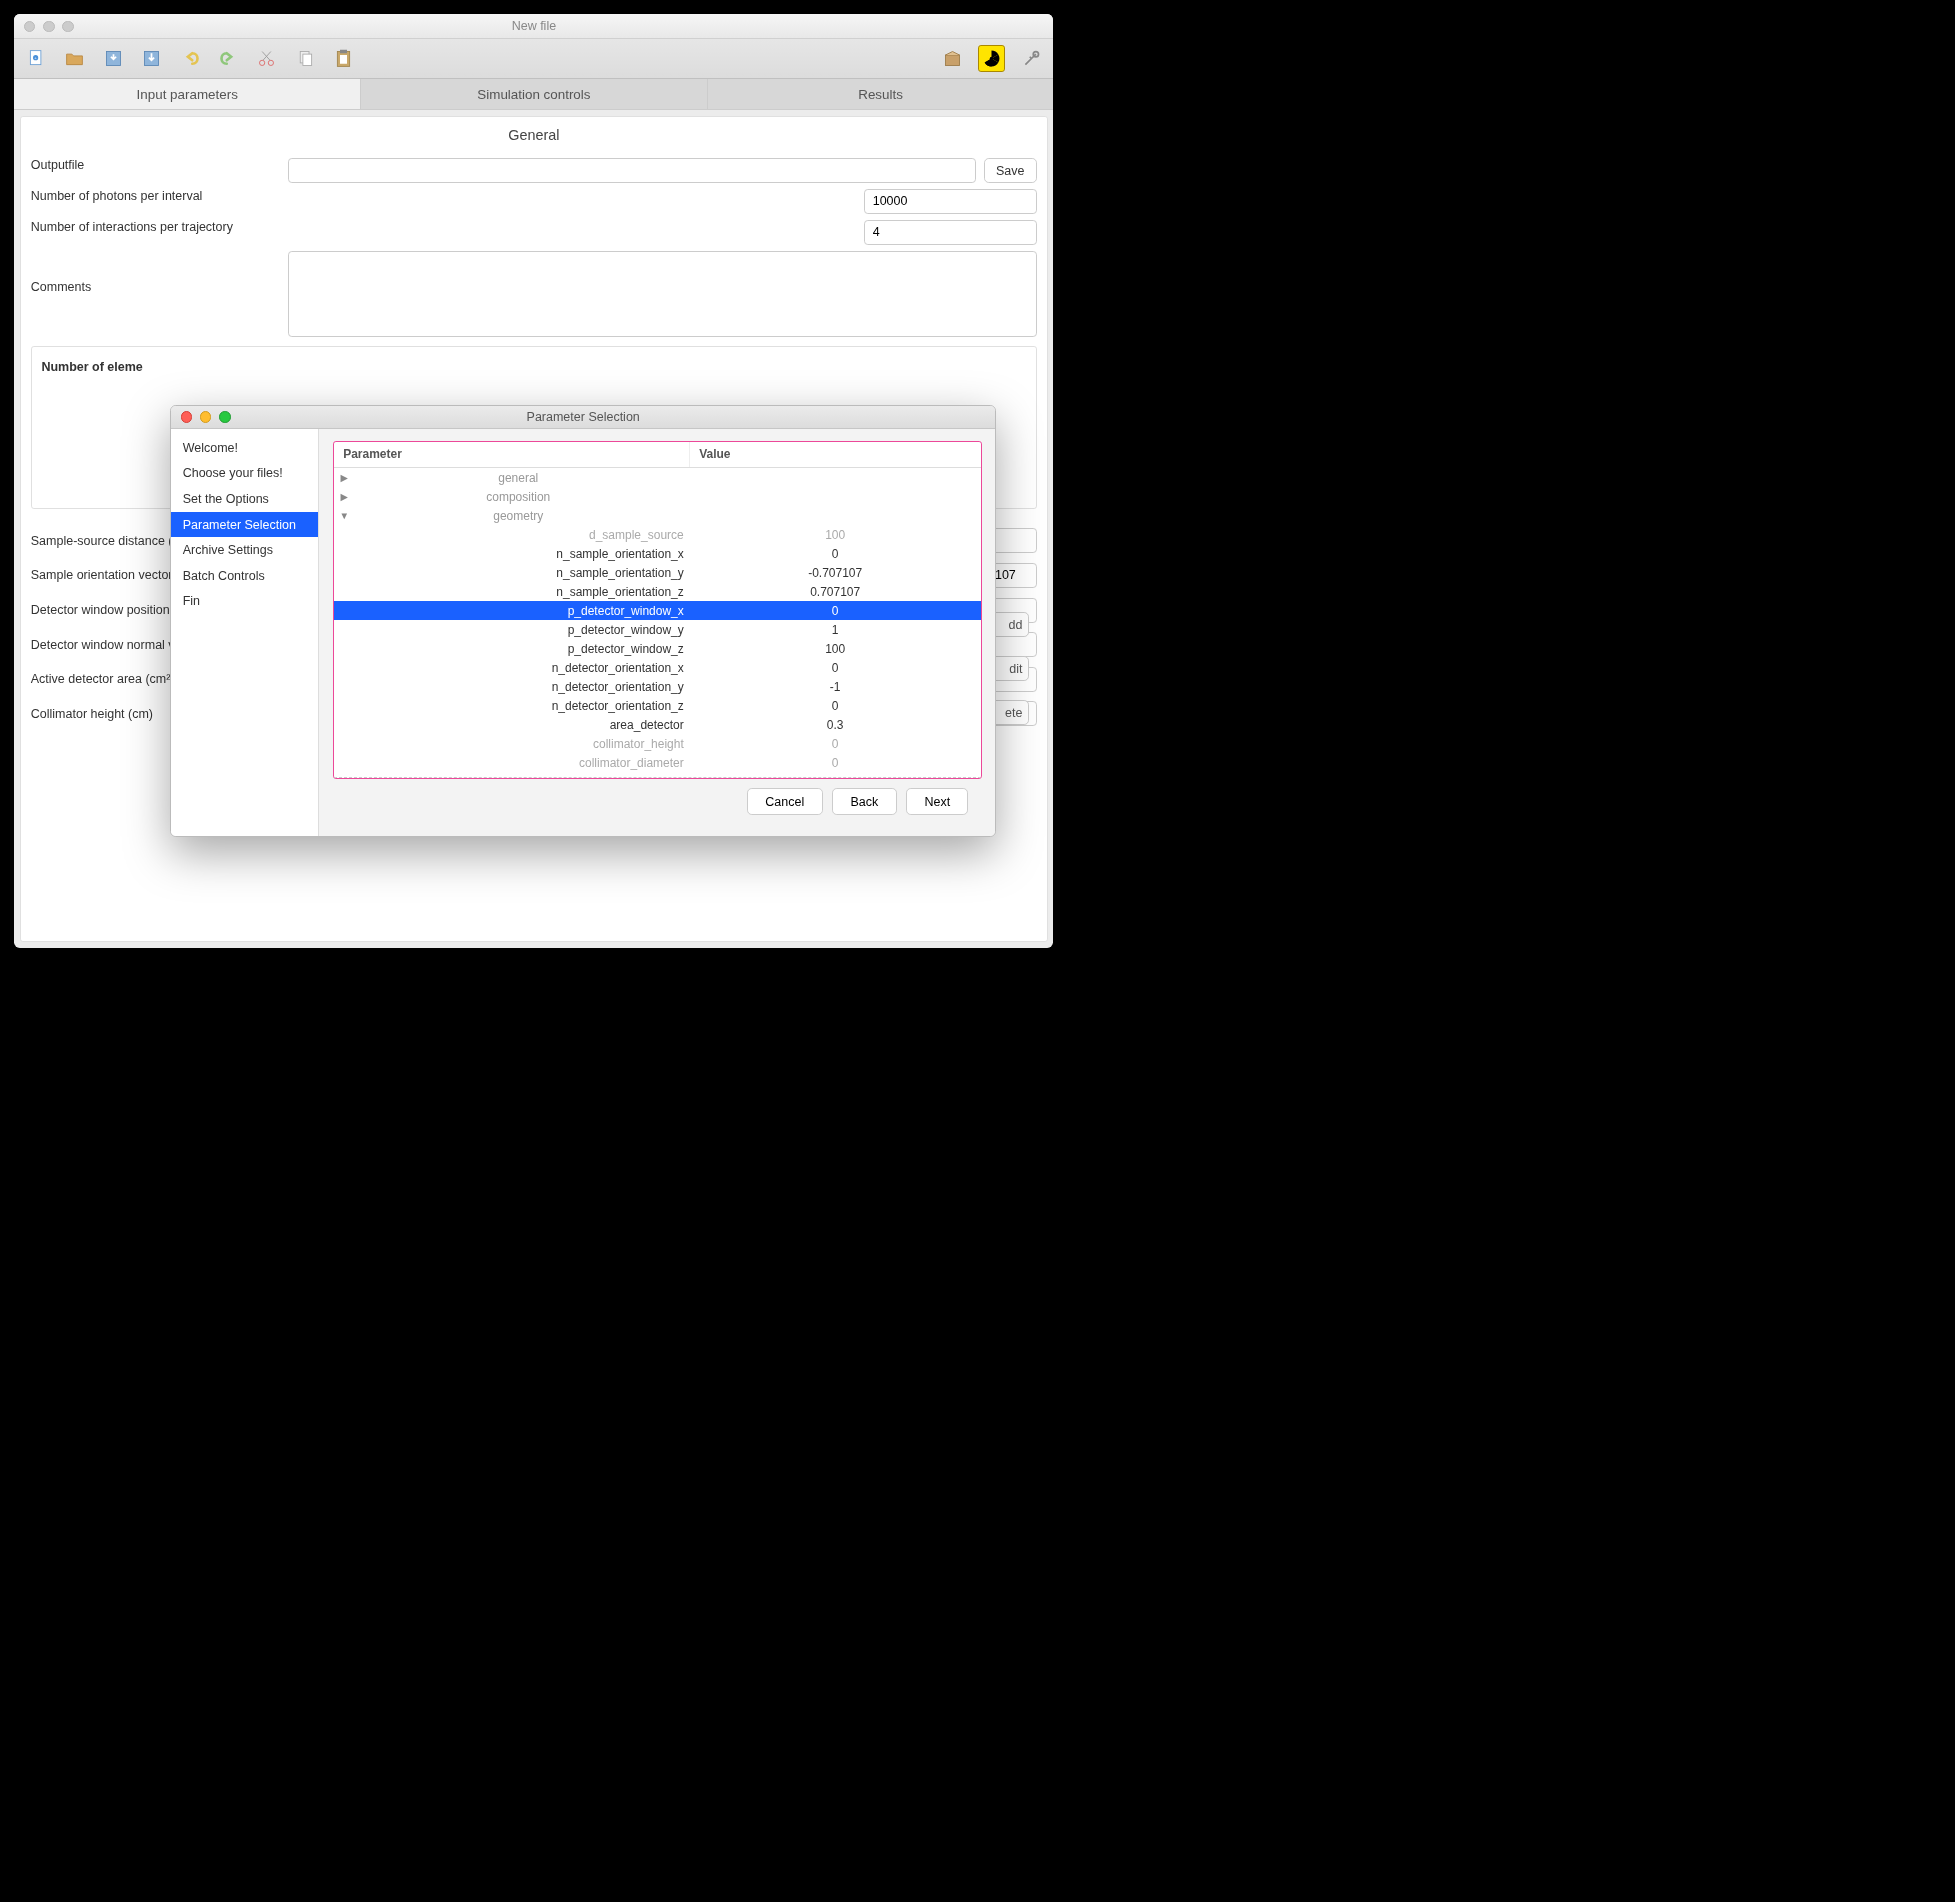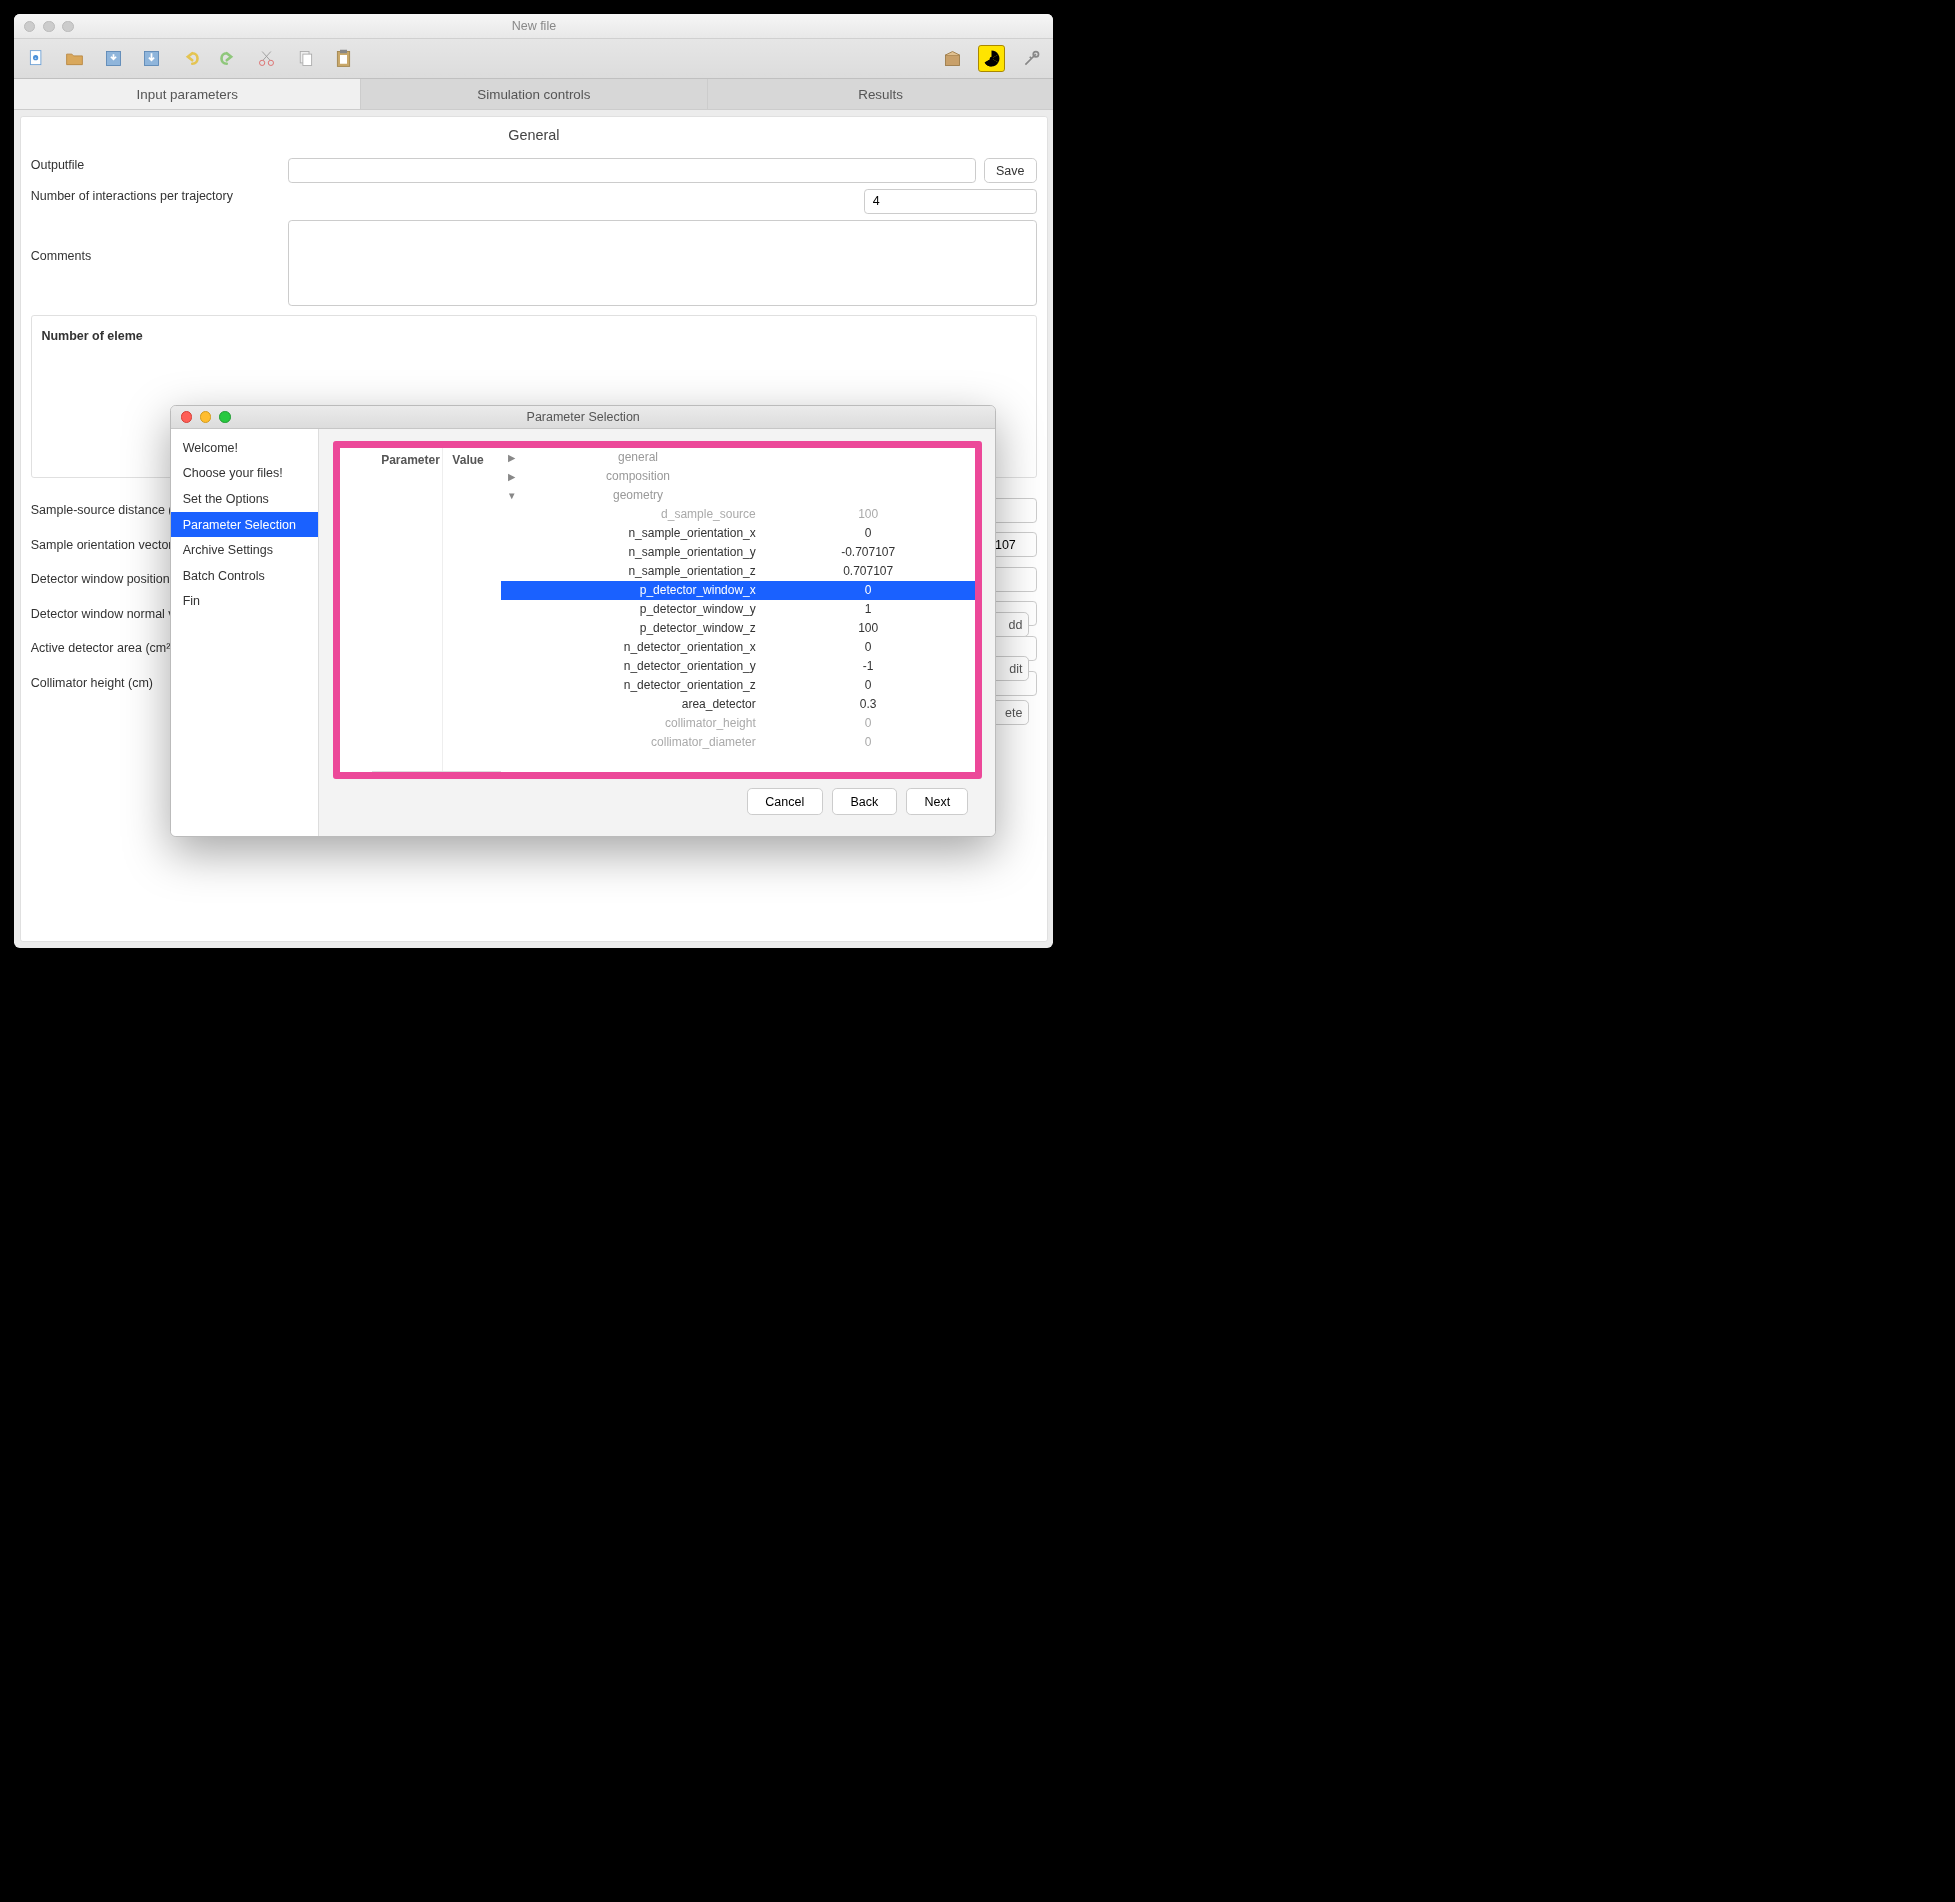--- a/index.html
+++ b/index.html
@@ -109,22 +109,22 @@
   .modal .traffic .dot.r{ background:#ff5f57;border-color:#d43e36;}
   .modal .traffic .dot.y{ background:#ffbd2e;border-color:#d09a1f;}
   .modal .traffic .dot.g{ background:#28c940;border-color:#1f9a31;}
   .modal .mtitle-text { position:absolute; left:0;right:0; text-align:center; font-size:12.5px; color:#555; pointer-events:none;}
   .modal-body { flex:1; display:flex; }
   .steps { width:148px; background:#fff; border-right:1px solid #ddd; padding-top:5.8px;}
   .step-item { padding:5.8px 11.5px; font-size:12.5px; color:#333; cursor:pointer;}
   .step-item.selected { background:#1a61ff; color:#fff;}
   .param-pane { flex:1; padding:11.5px 13.4px; display:flex; flex-direction:column; background:#f3f3f3;}
   .param-table {
-    flex:1; background:#fff; border:7px solid #ec4899; border-radius:2.9px; overflow:hidden;
-    display:flex; flex-direction:row;padding-left:32px;
+    flex:1; background:#fff; border:1px solid #ec4899; border-radius:2.9px; overflow:hidden;
+    display:flex; flex-direction:column;
   }
   .pt-head{ display:flex; border-bottom:1px solid #ddd;}
   .pt-head div{ padding:5.8px 9.6px; font-size:12px; font-weight:600; color:#555;}
   .pt-col-p{ width:55%; border-right:1px solid #eee;}
   .pt-col-v{ width:45%;}
   .pt-body{ flex:1; overflow:auto; font-size:12px;}
   .pt-row{ display:flex; height:19px; align-items:center;}
   .pt-row .pname{ width:55%; text-align:right; padding:0 5.8px;}
   .pt-row .pval{ width:45%; text-align:center; padding:0 5.8px;}
   .pt-row.group .pname{ color:#999; display:flex; align-items:center; gap:3.8px; text-align:left; justify-content:flex-start;}
@@ -242,20 +242,26 @@
     <div class="tab-item">Results</div>
   </div>
 
   <div class="content">
     <div class="section-title">General</div>
 
     <div class="row">
       <label>Outputfile</label>
       <div class="field"><input class="input" value="" style=""></div>
       <button class="save-btn">Save</button>
+    </div>
+    <div class="row">
+      <label>Number of photons per interval</label>
+      <div class="field" style="display:flex;justify-content:flex-end;">
+          <input class="input input-sm" value="10000" style="">
+        </div>
     </div>
     <div class="row">
       <label>Number of interactions per trajectory</label>
       <div class="field" style="display:flex;justify-content:flex-end;">
           <input class="input input-sm" value="4" style="">
         </div>
     </div>
     <div class="row" style="align-items:flex-start;">
       <label style="padding-top:29px;">Comments</label>
       <div class="comments-area"></div>

